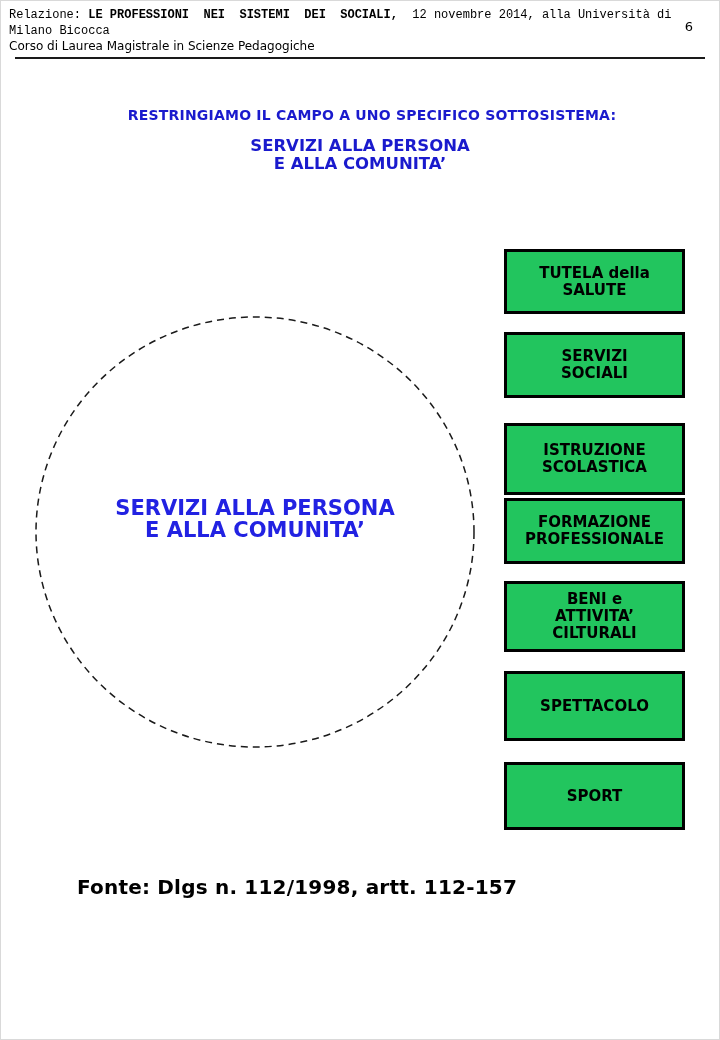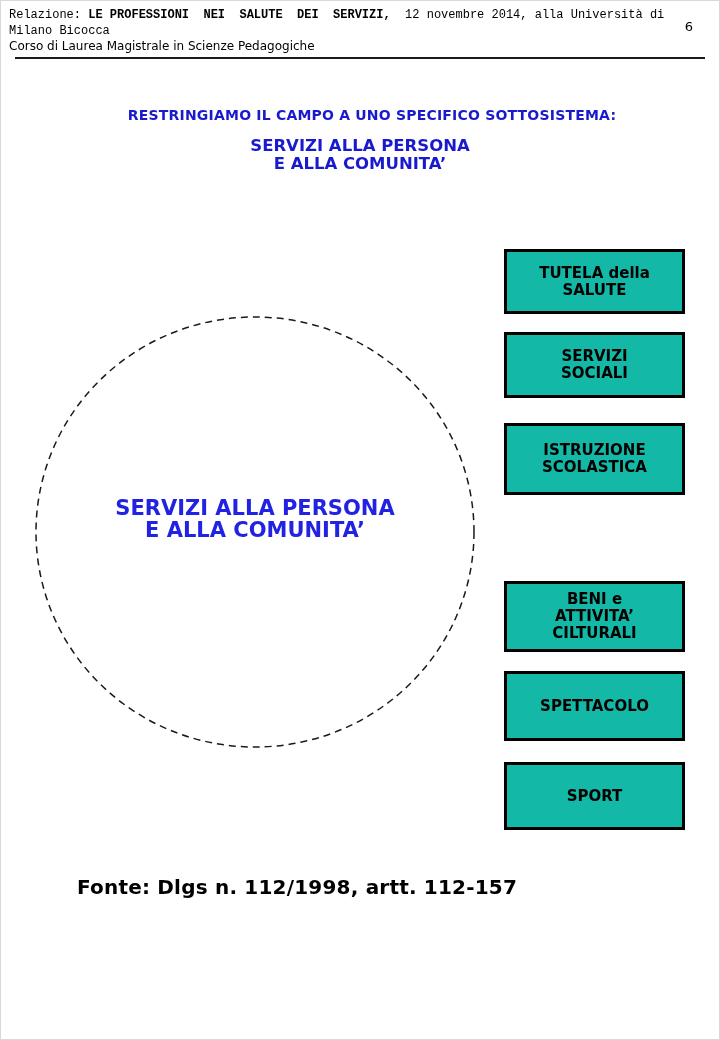--- a/index.html
+++ b/index.html
@@ -107,21 +107,21 @@
     white-space: pre-line;
     color: var(--circle_blue, #2222e2);
   }
   
   .sector {
     position: absolute;
     left: 503px;
     width: 181px;
     box-sizing: border-box;
     border: 3px solid var(--box_border, #000000);
-    background: #14b8a6;
+    background: #22c55e;
     display: flex;
     align-items: center;
     justify-content: center;
     text-align: center;
     font-size: 15px;
     line-height: 17px;
     font-weight: bold;
     white-space: pre-line;
     color: #000000;
   }
@@ -135,21 +135,21 @@
     letter-spacing: 0.2px;
     color: #000000;
   }
 </style>
 </head>
 <body>
 
 <div class="page">
 
   <header class="hdr">
-    <div class="hdr-line"><span>Relazione: </span><span class="b">LE PROFESSIONI  NEI  SALUTE  DEI  SERVIZI,</span><span>  12 novembre 2014, alla Università di Milano Bicocca</span></div>
+    <div class="hdr-line"><span>Relazione: </span><span class="b">LE PROFESSIONI  NEI  SISTEMI  DEI  SOCIALI,</span><span>  12 novembre 2014, alla Università di Milano Bicocca</span></div>
     <div class="hdr-line">Corso di Laurea Magistrale in Scienze Pedagogiche</div>
   </header>
 
   <div class="pagenum">6</div>
 
   <div class="rule"></div>
 
   <h1 class="title">RESTRINGIAMO IL CAMPO A UNO SPECIFICO SOTTOSISTEMA:</h1>
   <h2 class="subtitle">SERVIZI ALLA PERSONA
 E ALLA COMUNITA’</h2>
@@ -159,20 +159,22 @@
   </svg>
   <div class="circle-label">SERVIZI ALLA PERSONA
 E ALLA COMUNITA’</div>
 
   <div class="sector" style="top:248px;height:65px"><span>TUTELA della
 SALUTE</span></div>
   <div class="sector" style="top:331px;height:66px"><span>SERVIZI
 SOCIALI</span></div>
   <div class="sector" style="top:422px;height:72px"><span>ISTRUZIONE
 SCOLASTICA</span></div>
+  <div class="sector" style="top:497px;height:66px"><span>FORMAZIONE
+PROFESSIONALE</span></div>
   <div class="sector" style="top:580px;height:71px"><span>BENI e
 ATTIVITA’
 CILTURALI</span></div>
   <div class="sector" style="top:670px;height:70px"><span>SPETTACOLO</span></div>
   <div class="sector" style="top:761px;height:68px"><span>SPORT</span></div>
 
   <div class="fonte">Fonte: Dlgs n. 112/1998, artt. 112-157</div>
 
 </div>
 

